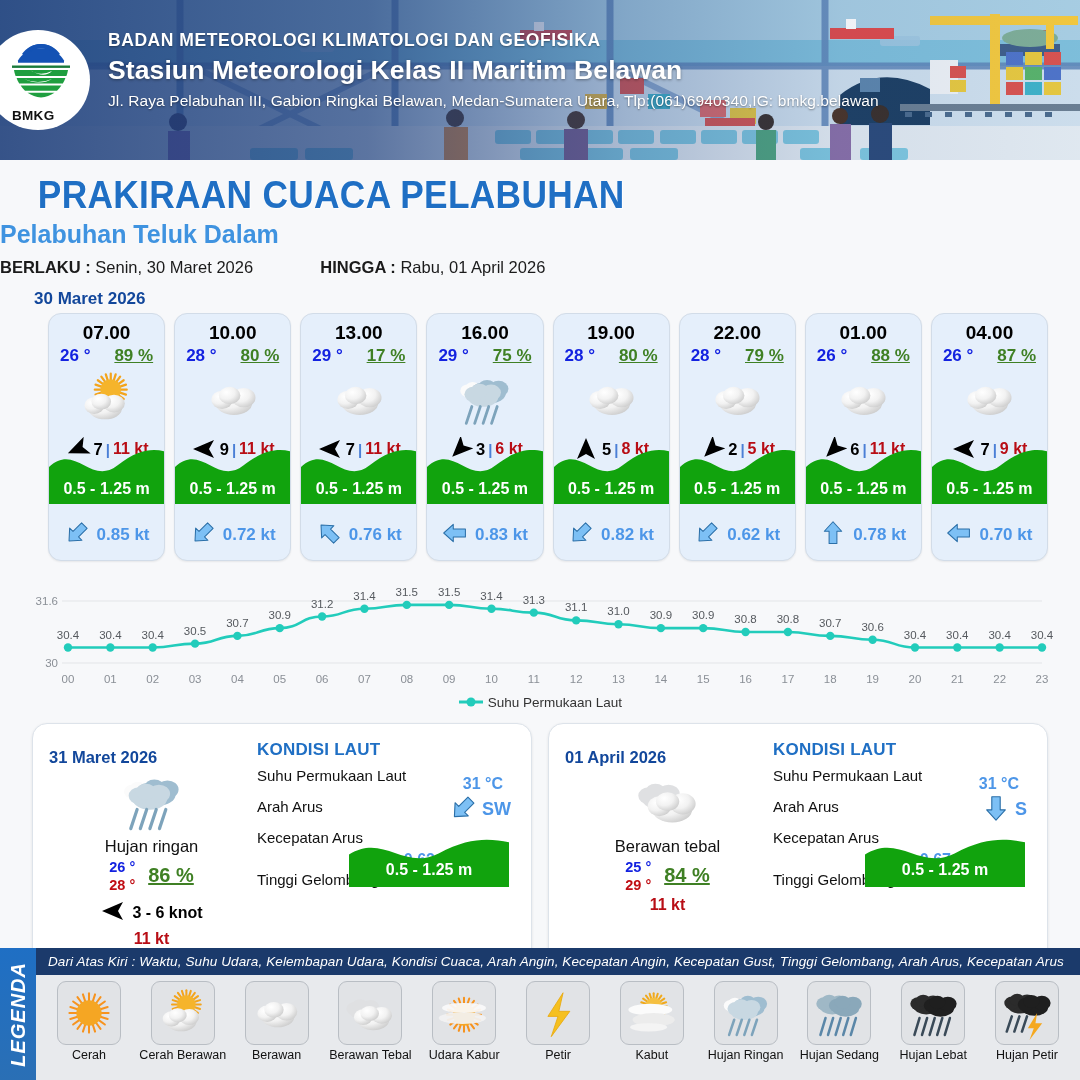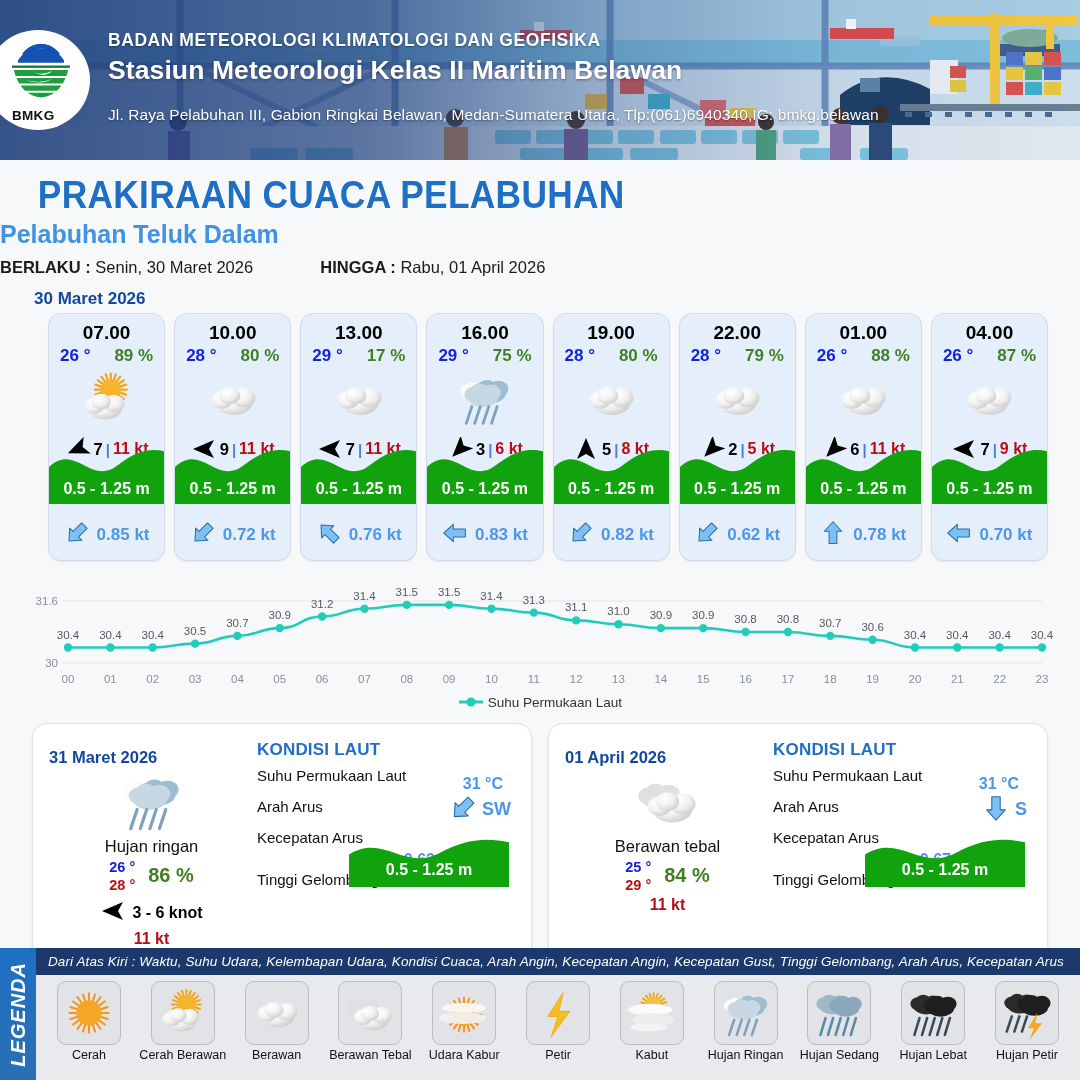--- a/index.html
+++ b/index.html
@@ -27,21 +27,21 @@
     position:absolute; left:-14px; top:30px;
     width:104px; height:100px;
     background:#fff; border-radius:52px/50px;
     z-index:5;
   }
   .logo-inner { position:absolute; left:22px; top:12px; width:66px; height:62px; }
   .logo-cap { position:absolute; left:26px; top:78px; font-size:13.5px; font-weight:bold; color:#111; letter-spacing:.3px; }
   .hdr-text { position:absolute; left:108px; top:30px; z-index:6; width:950px; }
   .h-line1 { font-size:17.5px; font-weight:bold; color:#fff; letter-spacing:.55px; text-shadow:0 1px 2px rgba(0,0,0,.38); }
   .h-line2 { font-size:26.5px; font-weight:bold; color:#fff; margin-top:4px; letter-spacing:.1px; text-shadow:0 1px 3px rgba(0,0,0,.4); }
-  .h-line3 { font-size:15.5px; color:#fff; margin-top:20px; letter-spacing:.1px; text-shadow:0 1px 2px rgba(0,0,0,.45); }
+  .h-line3 { font-size:15.5px; color:#fff; margin-top:6px; letter-spacing:.1px; text-shadow:0 1px 2px rgba(0,0,0,.45); }
 
   
   .title-wrap { text-align:left; margin-top:14px; }
   .title-main {
     font-size:38px; font-weight:bold; color:#1f6fc4;
     letter-spacing:.3px; font-stretch:condensed;
     transform:scaleX(.93); transform-origin:center;
     text-shadow:1px 1px 0 rgba(255,255,255,.9);
   }
   .title-sub { font-size:25px; font-weight:bold; color:#3f93e0; margin-top:3px; }
@@ -58,21 +58,21 @@
     width:122px; height:248px;
     background:#e5effb;
     border:1px solid #d2dce8;
     border-radius:13px;
     position:relative; overflow:hidden;
     box-shadow:0 1px 2px rgba(0,0,0,.07);
   }
   .c-time { text-align:center; font-size:19px; font-weight:bold; color:#000; margin-top:8px; }
   .c-th { display:flex; justify-content:space-between; padding:2px 11px 0; }
   .c-temp { font-size:17px; font-weight:bold; color:#1322e0; }
-  .c-hum { font-size:17px; font-weight:bold; color:#3f8024; }
+  .c-hum { font-size:17px; font-weight:bold; color:#3f8024;text-decoration:underline; }
   .c-icon { height:62px; display:flex; align-items:center; justify-content:center; margin-top:2px; }
   .c-wind { display:flex; align-items:center; justify-content:center; gap:3px; height:30px; margin-top:4px; }
   .c-wdir { width:26px; height:22px; display:flex; align-items:center; justify-content:center; }
   .c-wspd { font-size:16.5px; font-weight:bold; color:#000; }
   .c-bar { color:#4a7fd6; font-weight:bold; font-size:15px; }
   .c-gust { font-size:16px; font-weight:bold; color:#b80d15; }
   .wave-zone { position:absolute; left:0; right:0; bottom:56px; height:64px; }
   .wave-zone svg { position:absolute; bottom:0; left:0; }
   .wave-txt {
     position:absolute; left:0; right:0; bottom:6px; text-align:center;
@@ -95,21 +95,21 @@
     position:relative; padding:24px 16px;
   }
   .d-date { font-size:16.5px; font-weight:bold; color:#12479b; }
   .d-left { width:205px; text-align:center; }
   .d-icon { height:64px; display:flex; align-items:center; justify-content:center; margin-top:2px; }
   .d-cond { font-size:16.5px; color:#111; margin-top:4px; }
   .d-temps { display:flex; align-items:center; justify-content:center; gap:13px; margin-top:3px; }
   .d-tcol { text-align:left; }
   .d-tmin { font-size:14.5px; font-weight:bold; color:#1322e0; }
   .d-tmax { font-size:14.5px; font-weight:bold; color:#c00d13; margin-top:2px; }
-  .d-hum { font-size:20px; font-weight:bold; color:#3f8024; }
+  .d-hum { font-size:20px; font-weight:bold; color:#3f8024;text-decoration:underline; }
   .d-wind { display:flex; align-items:center; justify-content:center; gap:6px; margin-top:6px; }
   .d-wtxt { font-size:16px; font-weight:bold; color:#000; }
   .d-gust { font-size:16px; font-weight:bold; color:#b80d15; margin-top:3px; }
   .d-right { position:absolute; left:224px; top:16px; right:14px; }
   .d-rt-title { font-size:17px; font-weight:bold; color:#1f6fc4; letter-spacing:.2px; }
   .d-row { position:relative; margin-top:7px; height:24px; }
   .d-rl { font-size:15px; color:#111; }
   .d-rv { position:absolute; right:14px; top:8px; font-size:16px; font-weight:bold; color:#4d96e8; }
   .d-arrow-row { position:absolute; right:6px; top:-4px; display:flex; align-items:center; gap:5px; }
   .d-dirtxt { font-size:18px; font-weight:bold; color:#4d96e8; }

